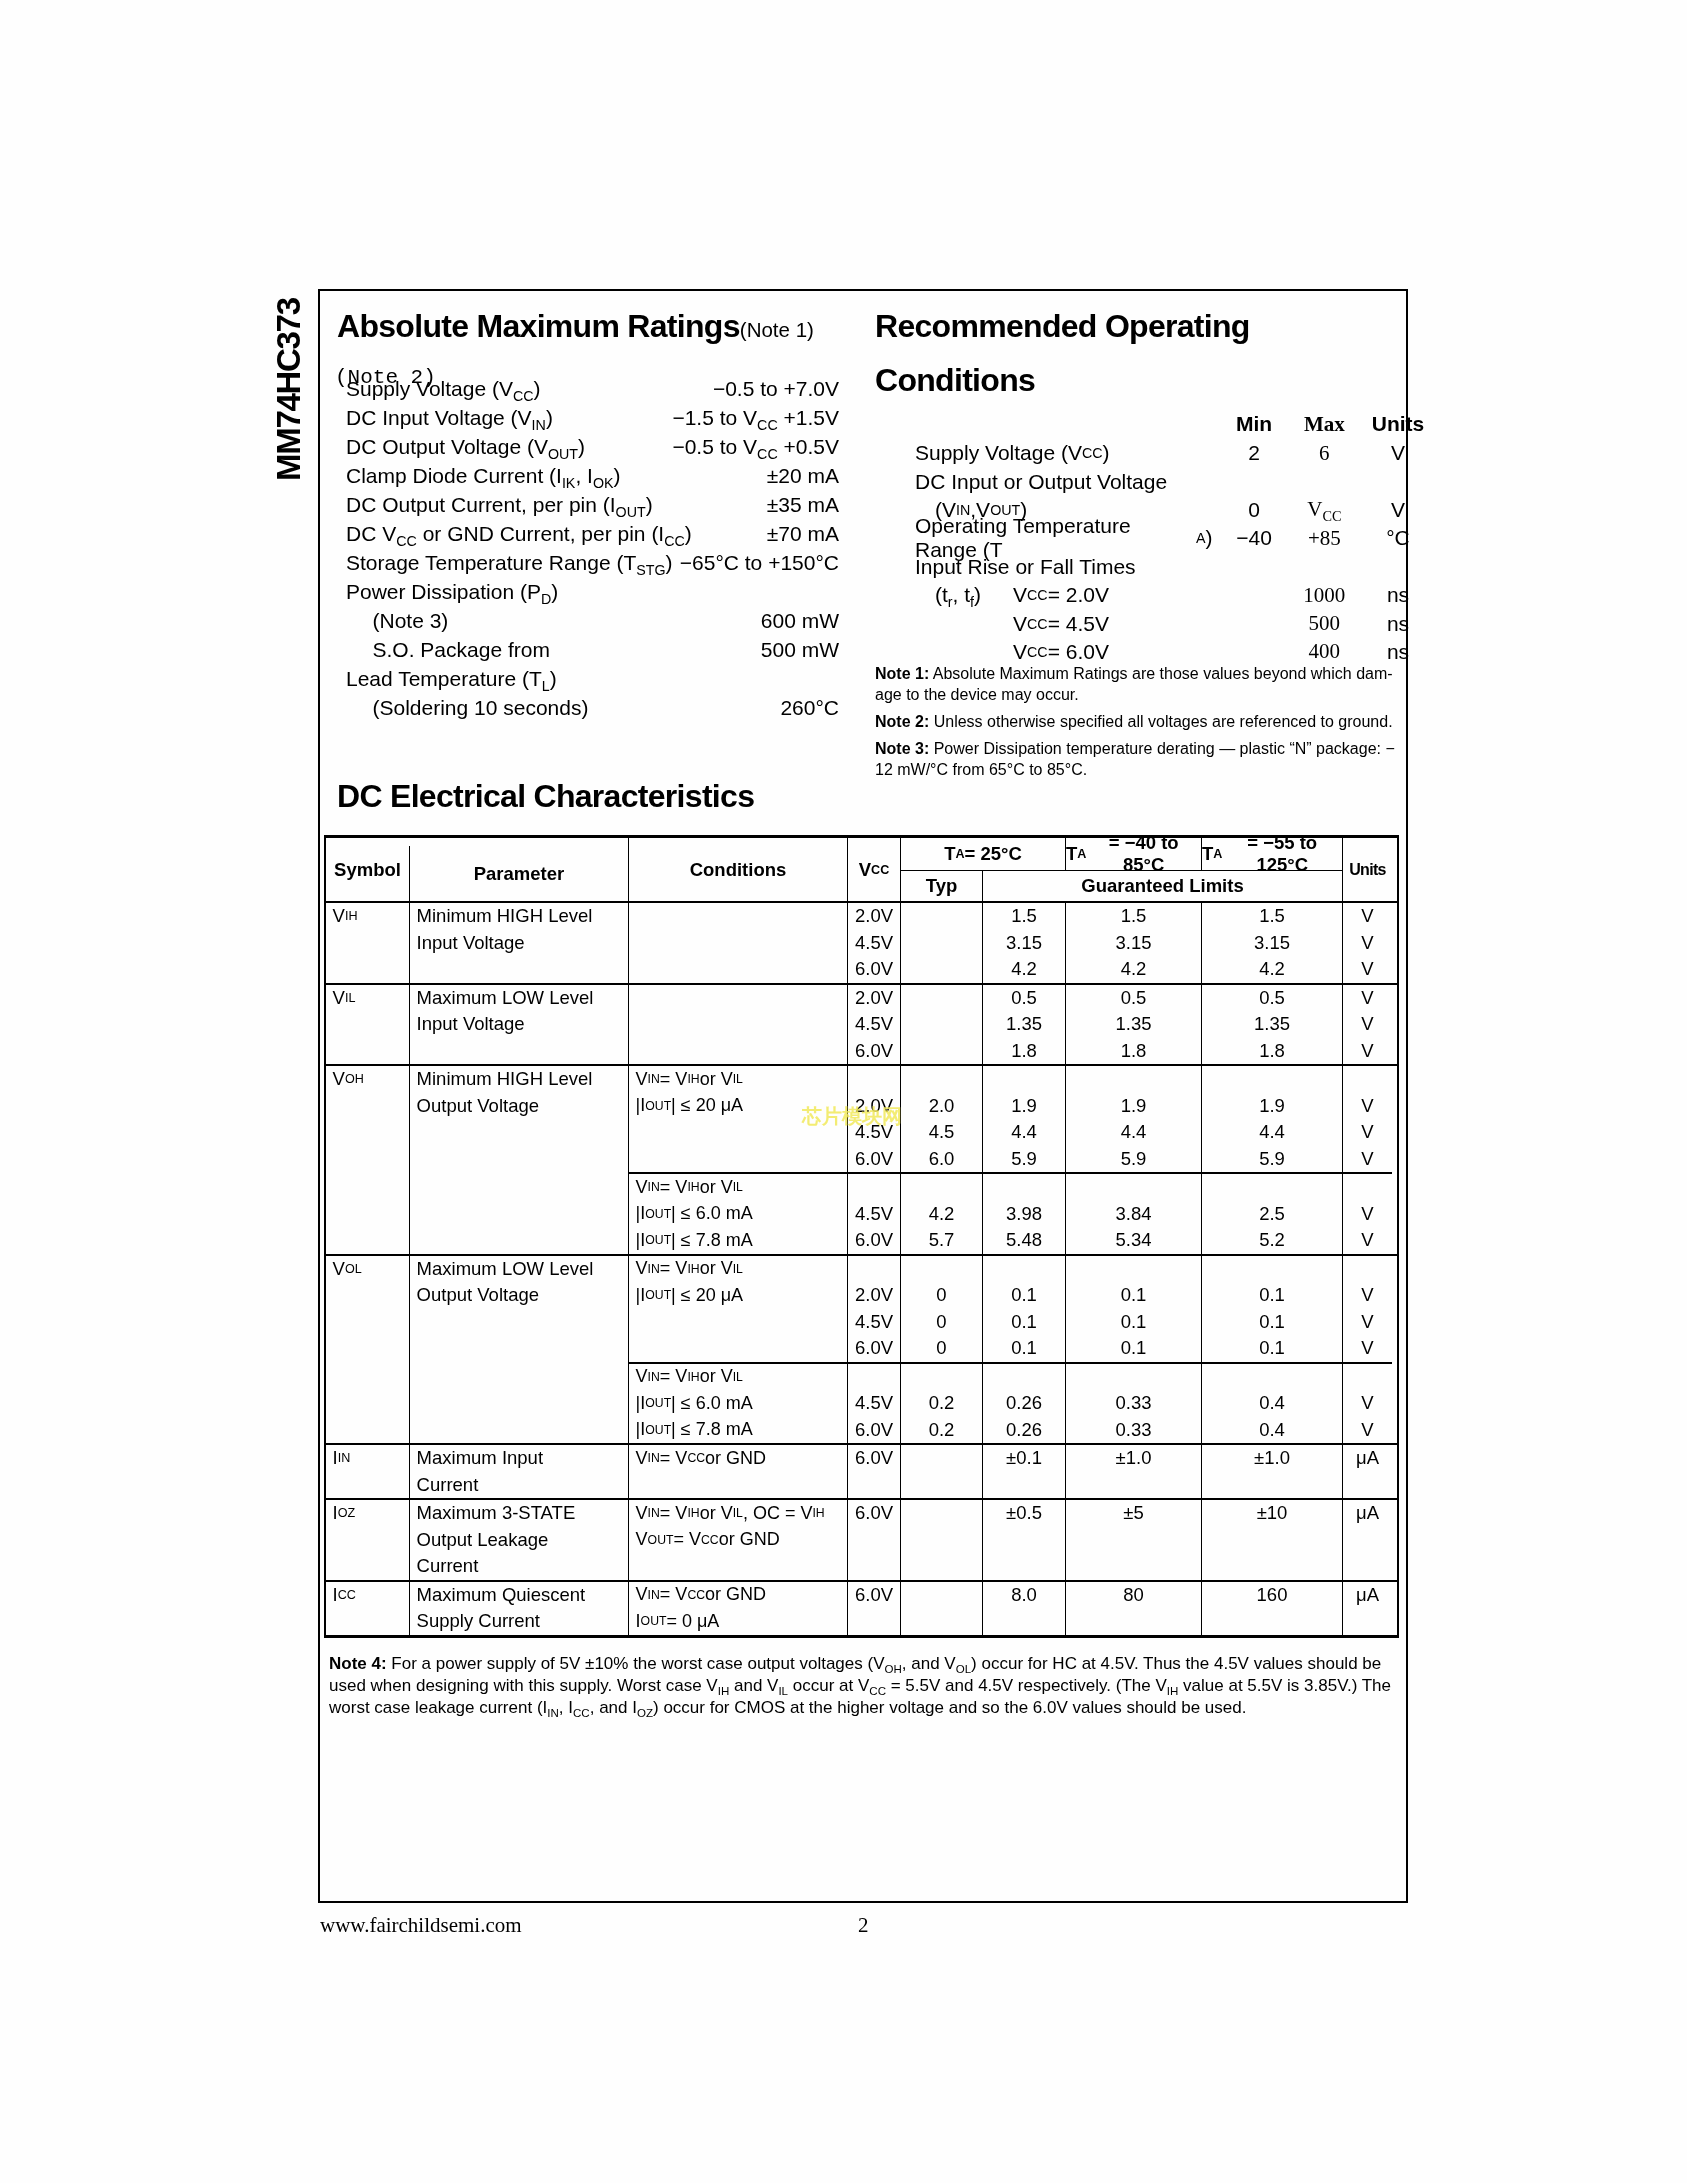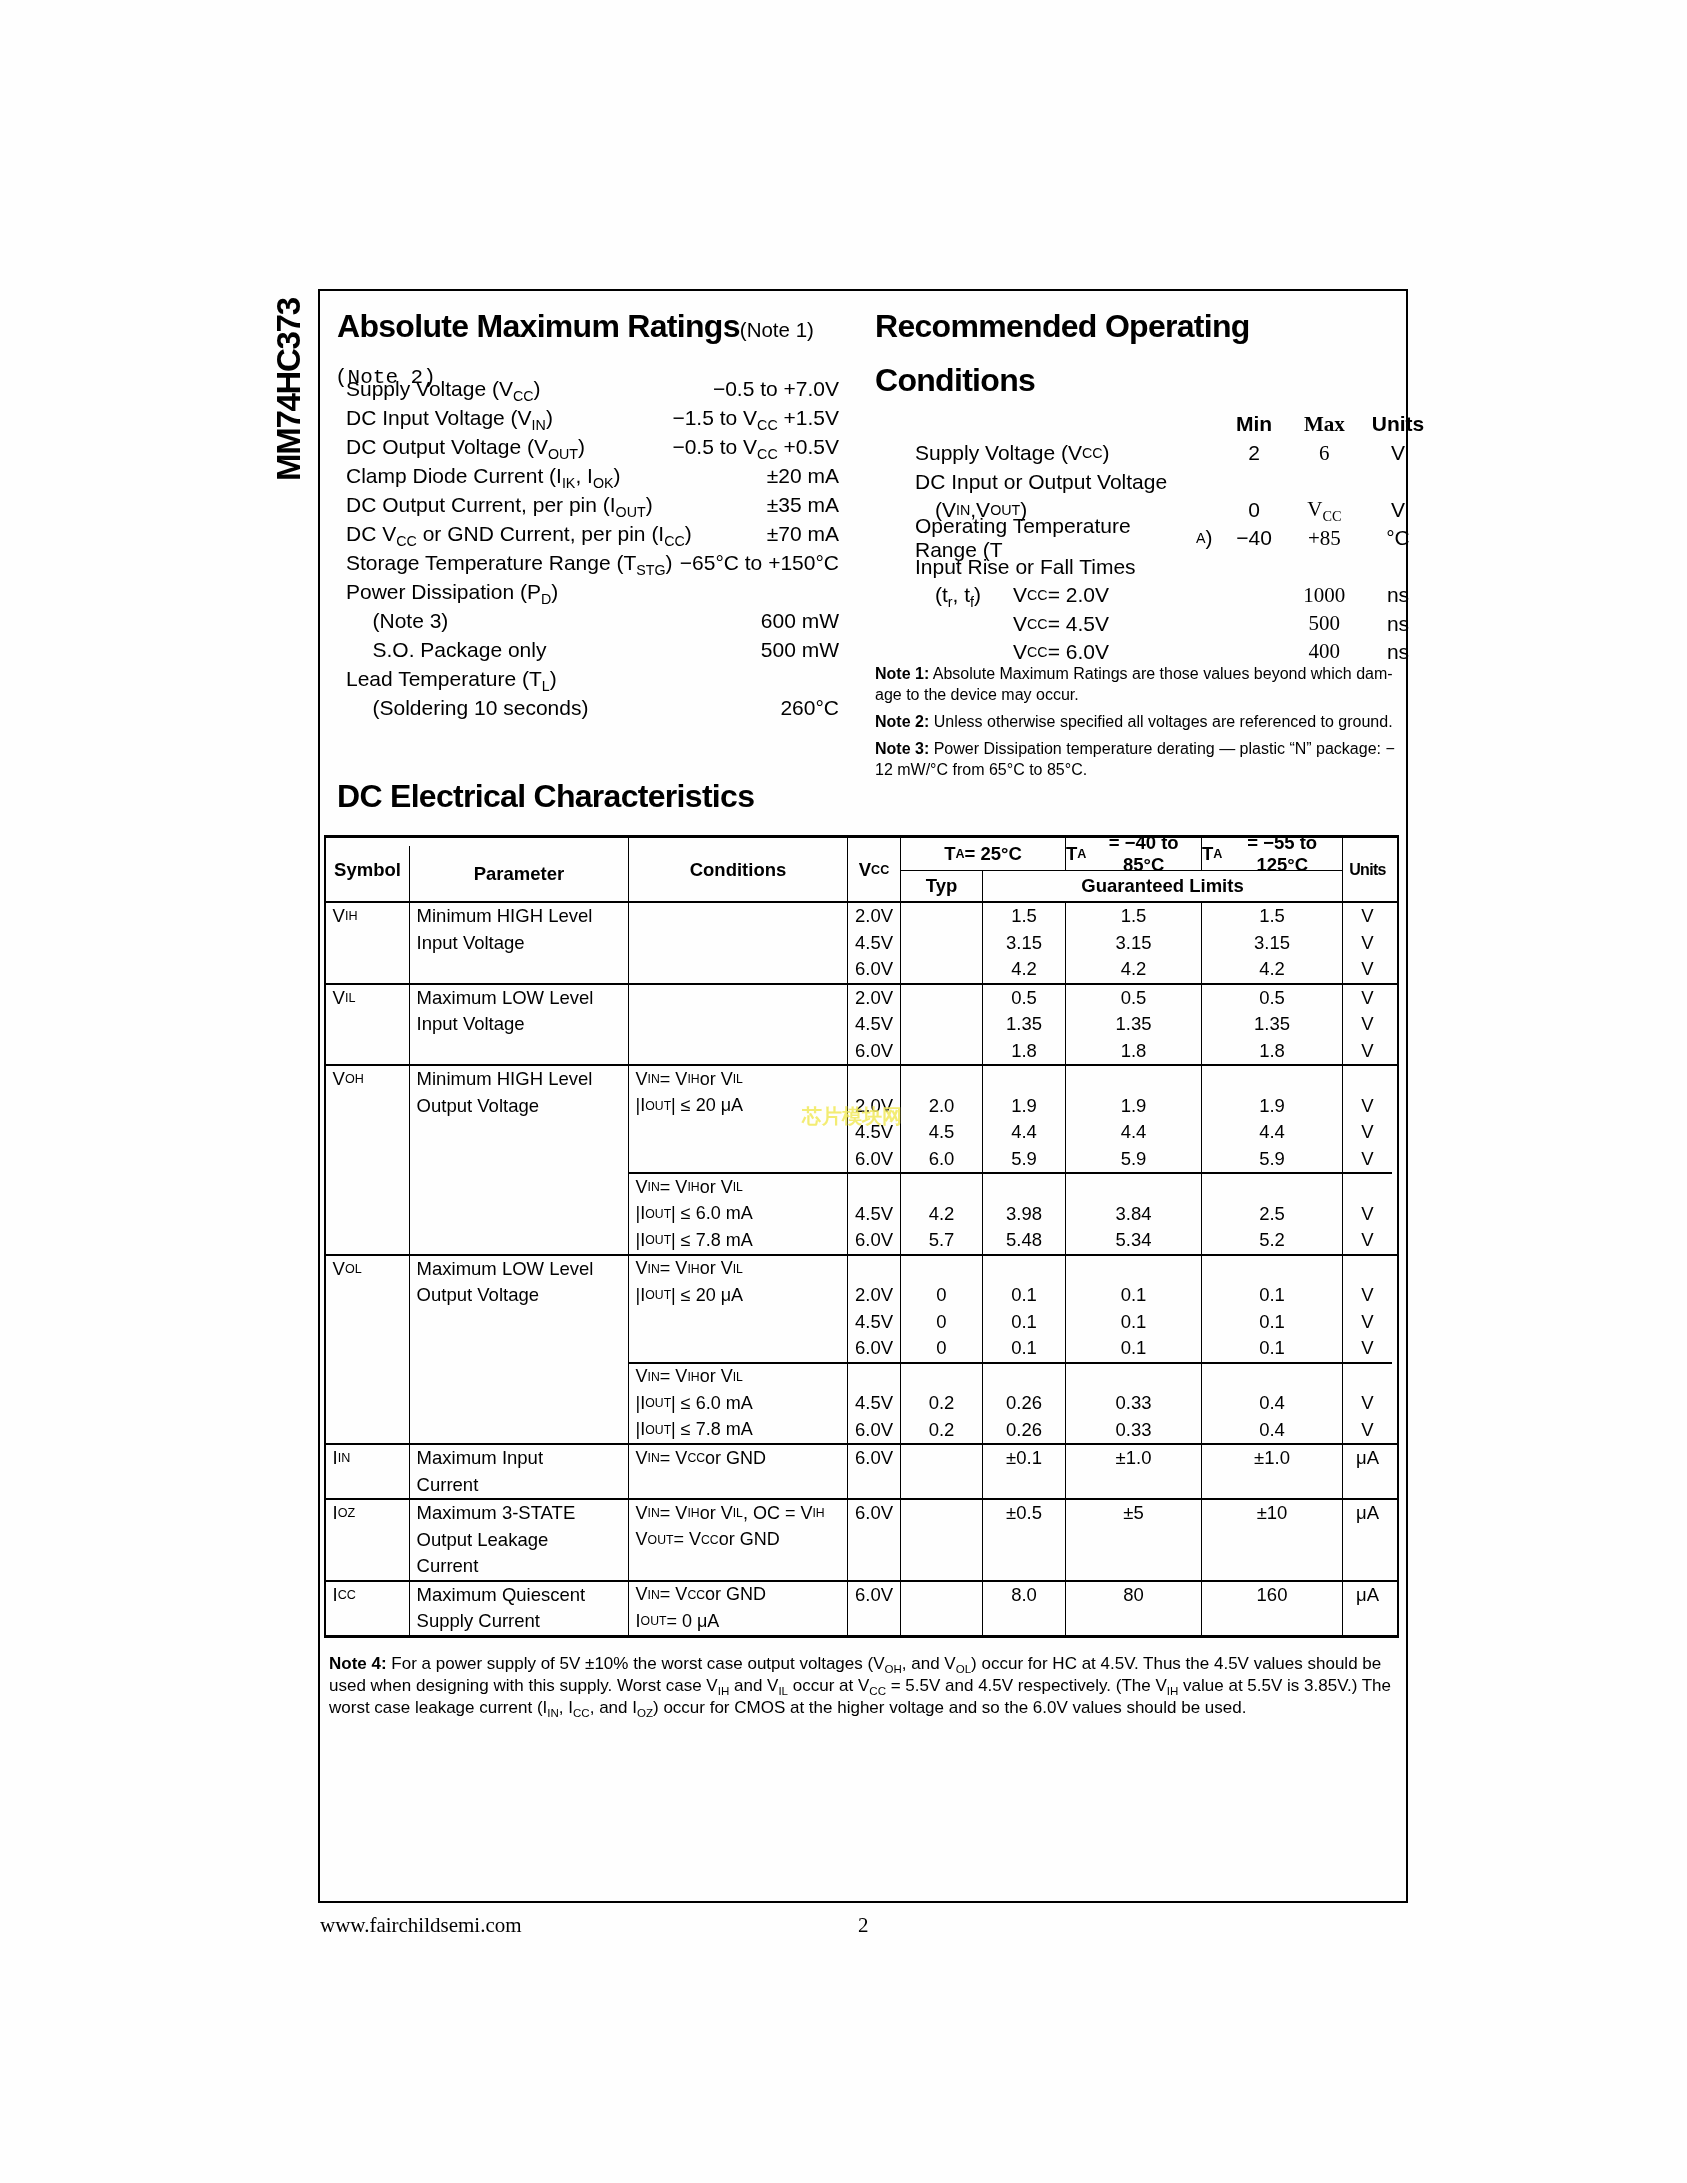--- a/index.html
+++ b/index.html
@@ -120,21 +120,21 @@
       </div>
       <div class="amr-row">
         <div class="amr-label">Power Dissipation (P<sub>D</sub>)</div>
         <div class="amr-value"></div>
       </div>
       <div class="amr-row ind1">
         <div class="amr-label">(Note 3)</div>
         <div class="amr-value">600 mW</div>
       </div>
       <div class="amr-row ind1">
-        <div class="amr-label">S.O. Package only</div>
+        <div class="amr-label">S.O. Package from</div>
         <div class="amr-value">500 mW</div>
       </div>
       <div class="amr-row">
         <div class="amr-label">Lead Temperature (T<sub>L</sub>)</div>
         <div class="amr-value"></div>
       </div>
       <div class="amr-row ind1">
         <div class="amr-label">(Soldering 10 seconds)</div>
         <div class="amr-value">260°C</div>
       </div>

